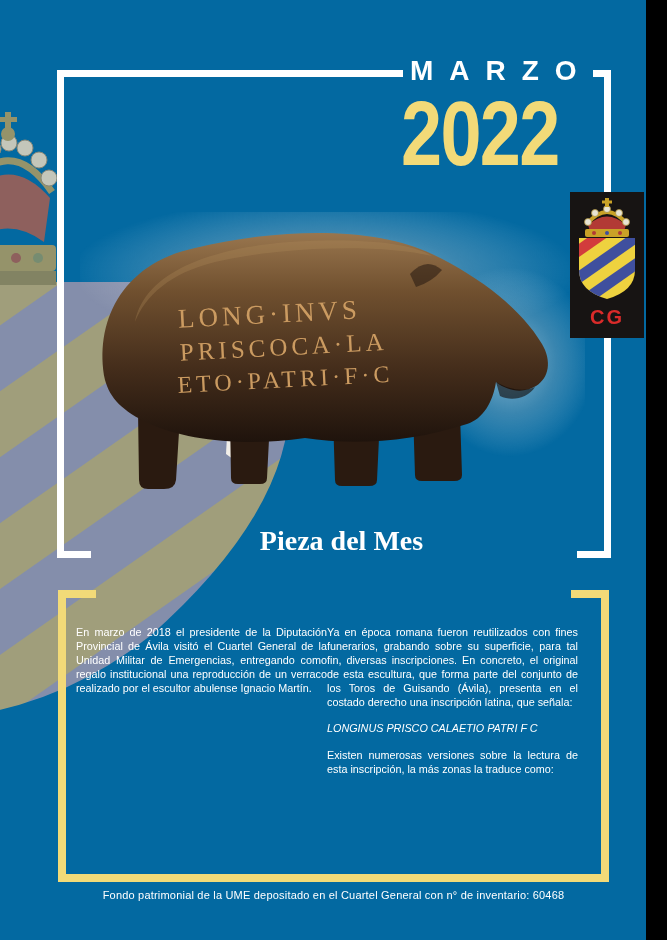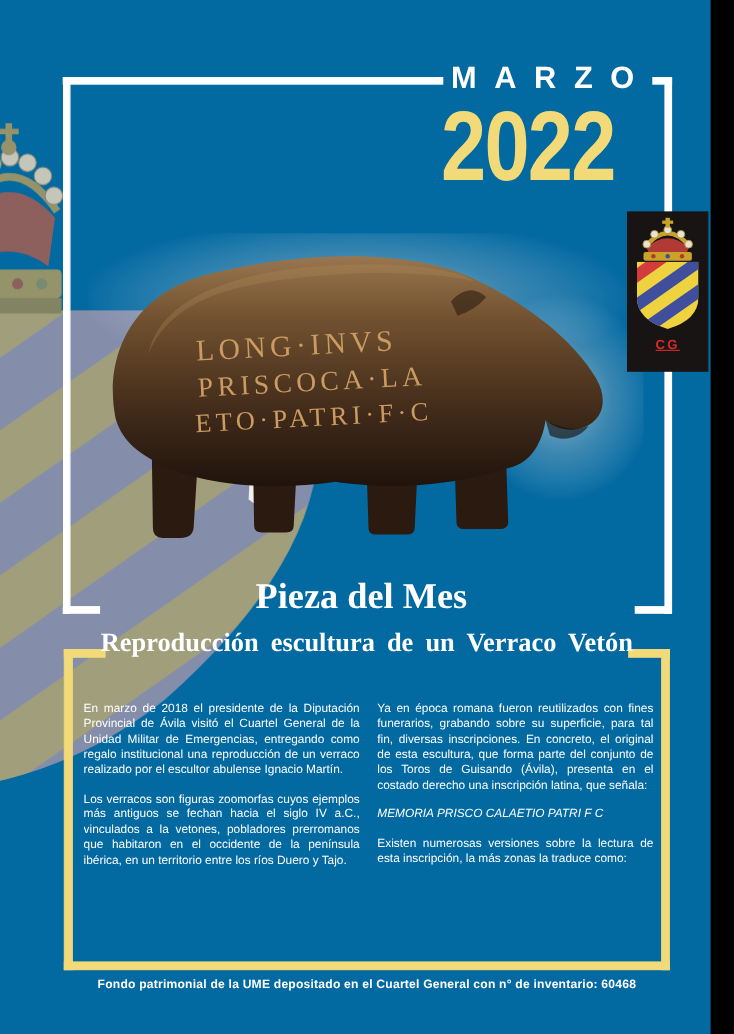--- a/index.html
+++ b/index.html
@@ -20,44 +20,44 @@
     position:absolute;left:401px;top:89px;z-index:5;
     font-size:90px;font-weight:bold;line-height:1;color:#f2da78;letter-spacing:-2px;
     transform:scaleX(0.82);transform-origin:left top;white-space:nowrap;
   }
   
   .crest-box{
     position:absolute;left:570px;top:192px;width:74px;height:146px;z-index:5;
     background:#171413;display:flex;flex-direction:column;align-items:center;
   }
   .cg-label{
-    margin-top:3px;color:#da2b2a;font-weight:bold;font-size:12px;letter-spacing:2px;line-height:1;text-decoration:underline;
+    margin-top:3px;color:#da2b2a;font-weight:bold;font-size:20px;letter-spacing:2px;line-height:1;
   }
   
   .title{
-    position:absolute;left:52px;top:526px;width:553px;z-index:4;text-align:center;
-    font-family:"Liberation Serif",serif;font-weight:bold;font-size:33px;line-height:1.05;color:#fff;
+    position:absolute;left:65px;top:526px;width:553px;z-index:4;text-align:center;
+    font-family:"Liberation Serif",serif;font-weight:bold;font-size:28px;line-height:1.05;color:#fff;
   }
   .subtitle{
     position:absolute;left:40px;top:572px;width:587px;z-index:4;text-align:center;
     font-family:"Liberation Serif",serif;font-weight:bold;font-size:24px;line-height:1.1;color:#fff;
     word-spacing:5px;
   }
   
   .columns{
     position:absolute;left:76px;top:626px;width:518px;z-index:4;
-    display:flex;gap:16px;margin-top:12px;
+    display:flex;gap:0;
   }
   .col{width:251px;font-size:10.8px;line-height:13.9px;text-align:justify;color:#fff;}
   .col p{margin:0 0 13px 0;}
   .col p.lat{font-style:italic;}
   
   .footer{
     position:absolute;left:0;top:889px;width:667px;z-index:4;text-align:center;
-    font-size:11px;font-weight:bold;color:#fff;letter-spacing:0.2px;
+    font-size:11px;font-weight:normal;color:#fff;letter-spacing:0.2px;
   }
   svg{display:block;}
 </style>
 </head>
 <body>
 
 <div class="poster">
 
   <svg class="abs" style="left:0;top:0;z-index:1;" width="667" height="940" viewBox="0 0 667 940">
     <defs>
@@ -193,29 +193,27 @@
     <path d="M416,170 C430,178 444,180 455,175 C448,186 432,190 420,184 Z" fill="#120a06" opacity="0.6"></path>
 
     <g transform="rotate(-3 210 140)" font-family="Liberation Serif, serif" fill="#cb9b61" letter-spacing="4">
       <text x="100" y="110" font-size="27">LONG·INVS</text>
       <text x="100" y="143" font-size="25">PRISCOCA·LA</text>
       <text x="96" y="175" font-size="24">ETO·PATRI·F·C</text>
     </g>
   </svg>
 
   <div class="title">Pieza del Mes</div>
-  <div class="subtitle">Reproducción escultura de un Verraco Vetón</div>
 
   <div class="columns">
     <div class="col">
       <p>En marzo de 2018 el presidente de la Diputación Provincial de Ávila visitó el Cuartel General de la Unidad Militar de Emergencias, entregando como regalo institucional una reproducción de un verraco realizado por el escultor abulense Ignacio Martín.</p>
-      <p>Los verracos son figuras zoomorfas cuyos ejemplos más antiguos se fechan hacia el siglo IV a.C., vinculados a la vetones, pobladores prerromanos que habitaron en el occidente de la península ibérica, en un territorio entre los ríos Duero y Tajo.</p>
     </div>
     <div class="col">
       <p>Ya en época romana fueron reutilizados con fines funerarios, grabando sobre su superficie, para tal fin, diversas inscripciones. En concreto, el original de esta escultura, que forma parte del conjunto de los Toros de Guisando (Ávila), presenta en el costado derecho una inscripción latina, que señala:</p>
-      <p class="lat">MEMORIA PRISCO CALAETIO PATRI F C</p>
+      <p class="lat">LONGINUS PRISCO CALAETIO PATRI F C</p>
       <p>Existen numerosas versiones sobre la lectura de esta inscripción, la más zonas la traduce como:</p>
     </div>
   </div>
 
   <div class="footer">Fondo patrimonial de la UME depositado en el Cuartel General con n° de inventario: 60468</div>
 
 </div>
 
 </body></html>

